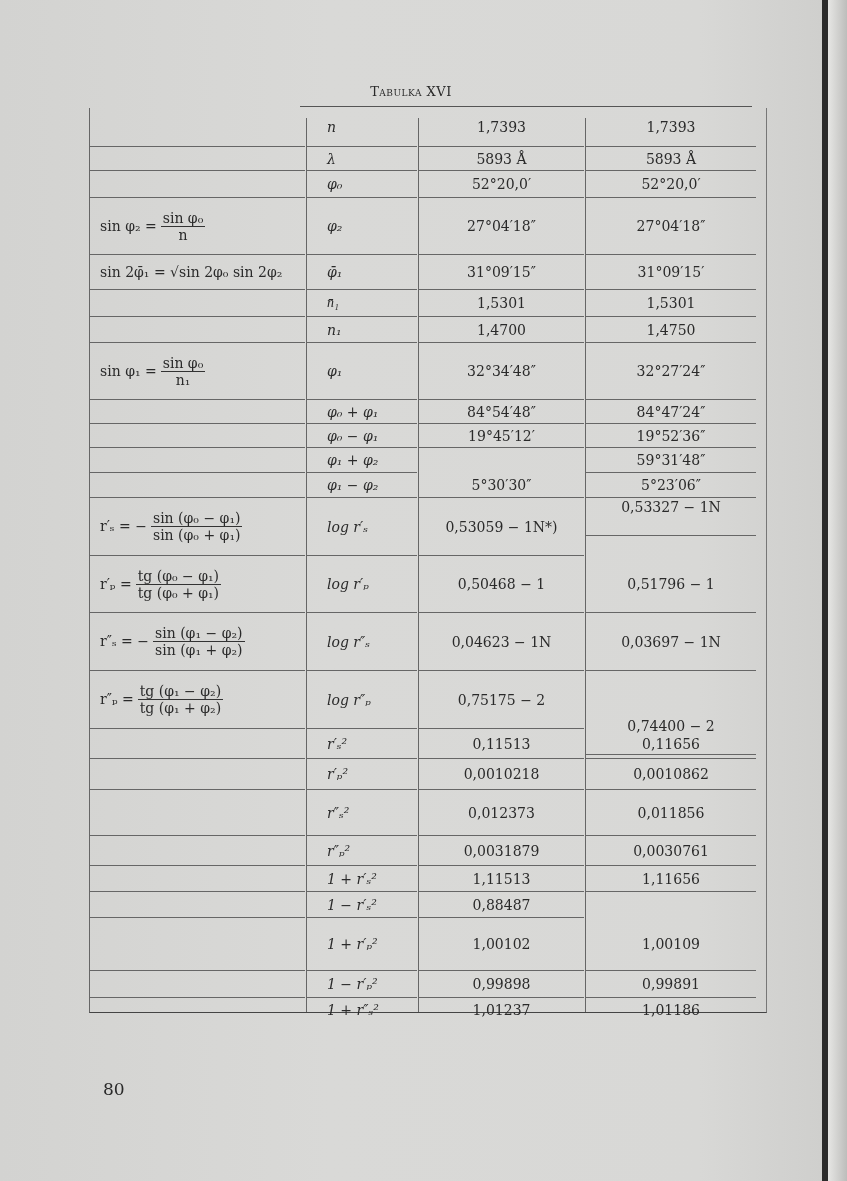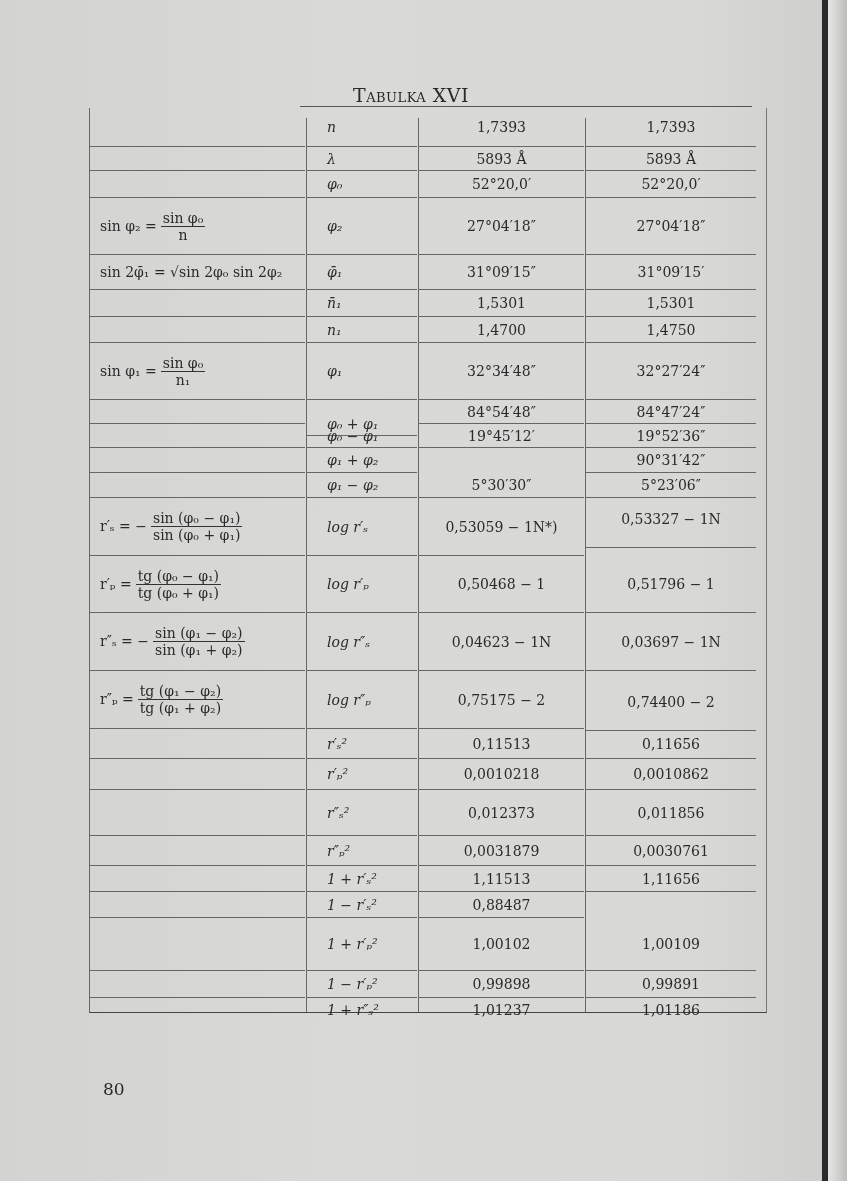--- a/index.html
+++ b/index.html
@@ -16,21 +16,21 @@
   .spine {
     position: absolute; left: 822px; top: 0; width: 6px; height: 1181px;
     background: #2b2b2b;
   }
   .beyond {
     position: absolute; left: 828px; top: 0; width: 19px; height: 1181px;
     background: linear-gradient(90deg, #e6e6e4, #bdbdbb);
   }
   .title {
     position: absolute; left: 0; width: 822px; top: 84px; text-align: center;
-    font-size: 19px; letter-spacing: 0.5px;
+    font-size: 13px; letter-spacing: 0.5px;
   }
   .title .sc { font-variant: small-caps; }
   .topline {
     position: absolute; left: 300px; top: 106px; width: 452px; height: 1px; background: #555;
   }
   .tbl {
     position: absolute; left: 89px; top: 108px; width: 676px; height: 904px;
     border-left: 1px solid #666; border-right: 1px solid #777; border-bottom: 1.5px solid #444;
   }
   .col {
@@ -124,24 +124,24 @@
         <div class="row" style="top: 863px; height: 26px;"></div>
         <div class="row" style="top: 890px; height: 23px; border-bottom: none;"></div>
       </div>
     <div class="vline" style="left:216px;"></div>
     <div class="col c2" id="c2" style="left: 217px; width: 110px; top: 0px;">
         <div class="row" style="top: 0px; height: 38px;">n</div>
         <div class="row" style="top: 39px; height: 23px;">λ</div>
         <div class="row" style="top: 63px; height: 26px;">φ₀</div>
         <div class="row" style="top: 90px; height: 56px;">φ₂</div>
         <div class="row" style="top: 147px; height: 34px;">φ̄₁</div>
-        <div class="row" style="top: 182px; height: 26px;">n̄₁</div>
+        <div class="row" style="top: 182px; height: 26px; font-family: Liberation Serif, serif;">n̄₁</div>
         <div class="row" style="top: 209px; height: 25px;">n₁</div>
         <div class="row" style="top: 235px; height: 56px;">φ₁</div>
-        <div class="row" style="top: 292px; height: 23px; margin-top: 12px;">φ₀ + φ₁</div>
+        <div class="row" style="top: 292px; height: 23px;">φ₀ + φ₁</div>
         <div class="row" style="top: 316px; height: 23px;">φ₀ − φ₁</div>
         <div class="row" style="top: 340px; height: 24px;">φ₁ + φ₂</div>
         <div class="row" style="top: 365px; height: 24px;">φ₁ − φ₂</div>
         <div class="row" style="top: 390px; height: 57px;">log r′ₛ</div>
         <div class="row" style="top: 448px; height: 56px;">log r′ₚ</div>
         <div class="row" style="top: 505px; height: 57px;">log r″ₛ</div>
         <div class="row" style="top: 563px; height: 57px;">log r″ₚ</div>
         <div class="row" style="top: 621px; height: 29px;">r′ₛ²</div>
         <div class="row" style="top: 651px; height: 30px;">r′ₚ²</div>
         <div class="row" style="top: 682px; height: 45px;">r″ₛ²</div>
@@ -184,26 +184,26 @@
         <div class="row" style="top: 0px; height: 38px;">1,7393</div>
         <div class="row" style="top: 39px; height: 23px;">5893 Å</div>
         <div class="row" style="top: 63px; height: 26px;">52°20,0′</div>
         <div class="row" style="top: 90px; height: 56px;">27°04′18″</div>
         <div class="row" style="top: 147px; height: 34px;">31°09′15′</div>
         <div class="row" style="top: 182px; height: 26px;">1,5301</div>
         <div class="row" style="top: 209px; height: 25px;">1,4750</div>
         <div class="row" style="top: 235px; height: 56px;">32°27′24″</div>
         <div class="row" style="top: 292px; height: 23px;">84°47′24″</div>
         <div class="row" style="top: 316px; height: 23px;">19°52′36″</div>
-        <div class="row" style="top: 340px; height: 24px;">90°31′42″</div>
+        <div class="row" style="top: 340px; height: 24px;">59°31′48″</div>
         <div class="row" style="top: 365px; height: 24px;">5°23′06″</div>
-        <div class="row" style="top: 382px; height: 57px;">0,53327 − 1N</div>
+        <div class="row" style="top: 370px; height: 57px;">0,53327 − 1N</div>
         <div class="row" style="top: 448px; height: 56px;">0,51796 − 1</div>
         <div class="row" style="top: 505px; height: 57px;">0,03697 − 1N</div>
-        <div class="row" style="top: 565px; height: 57px;">0,74400 − 2</div>
+        <div class="row" style="top: 589px; height: 57px;">0,74400 − 2</div>
         <div class="row" style="top: 621px; height: 29px;">0,11656</div>
         <div class="row" style="top: 651px; height: 30px;">0,0010862</div>
         <div class="row" style="top: 682px; height: 45px;">0,011856</div>
         <div class="row" style="top: 728px; height: 29px;">0,0030761</div>
         <div class="row" style="top: 758px; height: 25px;">1,11656</div>
         <div class="row" style="top: 810px; height: 52px;">1,00109</div>
         <div class="row" style="top: 863px; height: 26px;">0,99891</div>
         <div class="row" style="top: 890px; height: 23px; border-bottom: none;">1,01186</div>
       </div>
   </div>

